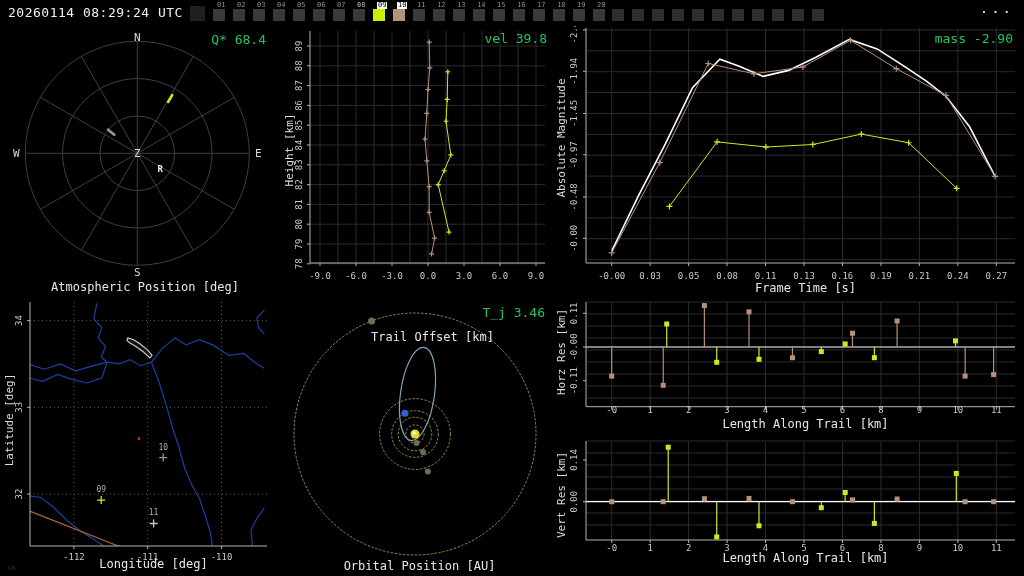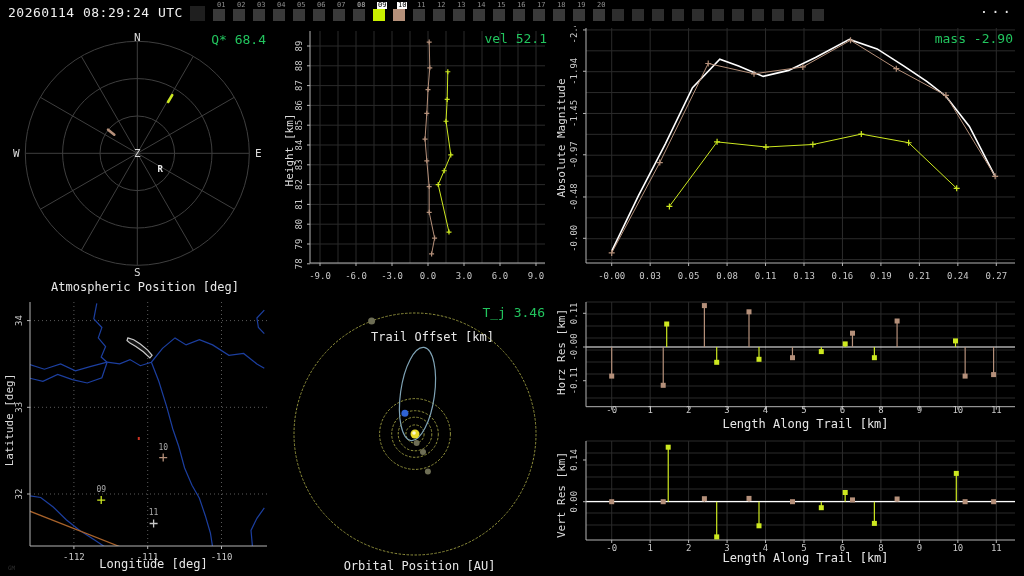--- a/index.html
+++ b/index.html
@@ -238,21 +238,21 @@
           <path d="M167.8 45.7L167.2 73.5L166.0 95.2L170.8 128.9L164.2 144.7L158.2 158.6L169.0 206.1" stroke="#cde820" stroke-width="1" fill="none"></path>
           <path d="M165.3 45.739999999999945H170.3M167.8 43.239999999999945V48.239999999999945" stroke="#cde820" stroke-width="1.2" fill="none"></path>
           <path d="M164.7 73.46000000000006H169.7M167.2 70.96000000000006V75.96000000000006" stroke="#cde820" stroke-width="1.2" fill="none"></path>
           <path d="M163.5 95.23999999999995H168.5M166 92.73999999999995V97.73999999999995" stroke="#cde820" stroke-width="1.2" fill="none"></path>
           <path d="M168.3 128.9H173.3M170.8 126.4V131.4" stroke="#cde820" stroke-width="1.2" fill="none"></path>
           <path d="M161.7 144.73999999999995H166.7M164.2 142.23999999999995V147.23999999999995" stroke="#cde820" stroke-width="1.2" fill="none"></path>
           <path d="M155.7 158.6H160.7M158.2 156.1V161.1" stroke="#cde820" stroke-width="1.2" fill="none"></path>
           <path d="M166.5 206.12000000000012H171.5M169 203.62000000000012V208.62000000000012" stroke="#cde820" stroke-width="1.2" fill="none"></path>
         </g>
       </svg>
-    <div class="readout" style="right:3px;top:5px;">vel 52.1</div>
+    <div class="readout" style="right:3px;top:5px;">vel 39.8</div>
     <div class="vlabel" style="left:9px;top:124px;">Height [km]</div>
     <div class="btitle" style="left:30px;right:5px;top:256px;margin-top:48px;">Trail Offset [km]</div>
   </div>
 
   <div class="panel" id="p-mag" style="left:550px;top:26px;width:474px;height:274px;">
     <svg id="svg-mag" width="474" height="274">
         <line x1="61.7" y1="2" x2="61.7" y2="237" stroke="#2b2b2b" stroke-width="1"></line>
         <line x1="100.16" y1="2" x2="100.16" y2="237" stroke="#2b2b2b" stroke-width="1"></line>
         <line x1="138.62" y1="2" x2="138.62" y2="237" stroke="#2b2b2b" stroke-width="1"></line>
         <line x1="177.07999999999998" y1="2" x2="177.07999999999998" y2="237" stroke="#2b2b2b" stroke-width="1"></line>
@@ -330,20 +330,21 @@
           <path d="M164.0804 115.86800000000001H170.0804M167.0804 112.86800000000001V118.86800000000001" stroke="#cde820" stroke-width="1.2" fill="none"></path>
           <path d="M212.9246 121.034H218.9246M215.9246 118.034V124.034" stroke="#cde820" stroke-width="1.2" fill="none"></path>
           <path d="M259.8458 118.45100000000001H265.8458M262.8458 115.45100000000001V121.45100000000001" stroke="#cde820" stroke-width="1.2" fill="none"></path>
           <path d="M308.3054 108.11900000000003H314.3054M311.3054 105.11900000000003V111.11900000000003" stroke="#cde820" stroke-width="1.2" fill="none"></path>
           <path d="M355.6112 116.72900000000001H361.6112M358.6112 113.72900000000001V119.72900000000001" stroke="#cde820" stroke-width="1.2" fill="none"></path>
           <path d="M403.68620000000004 162.36200000000002H409.68620000000004M406.68620000000004 159.36200000000002V165.36200000000002" stroke="#cde820" stroke-width="1.2" fill="none"></path>
         </g>
       </svg>
     <div class="readout" style="right:11px;top:5px;">mass -2.90</div>
     <div class="vlabel" style="left:11px;top:112px;">Absolute Magnitude</div>
+    <div class="btitle" style="left:36px;right:9px;top:255px;">Frame Time [s]</div>
   </div>
 
   <div class="panel" id="p-map" style="left:0;top:300px;width:280px;height:276px;">
     <svg id="svg-map" width="280" height="276">
         <defs>
           <clipPath id="mapclip">
             <rect x="30" y="2" width="237" height="244"></rect>
           </clipPath>
         </defs>
         <line x1="73.89999999999999" y1="2" x2="73.89999999999999" y2="246" stroke="#5a5a5a" stroke-width="1" stroke-dasharray="1 3"></line>

